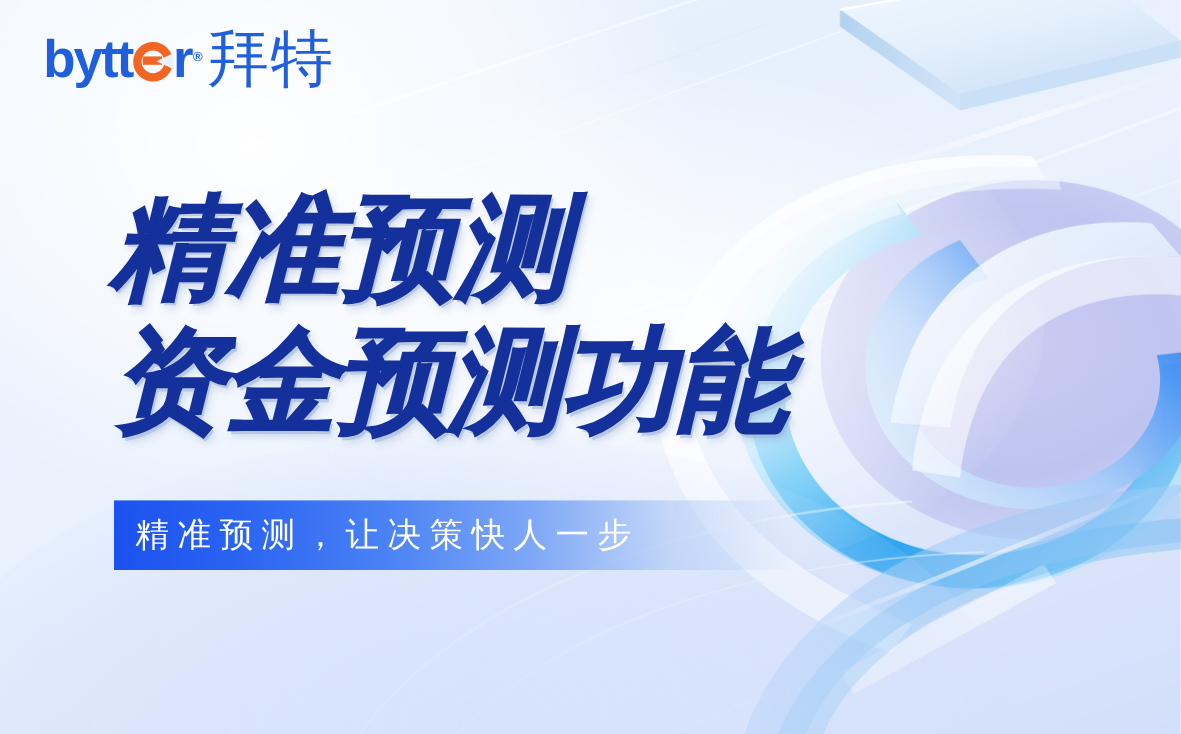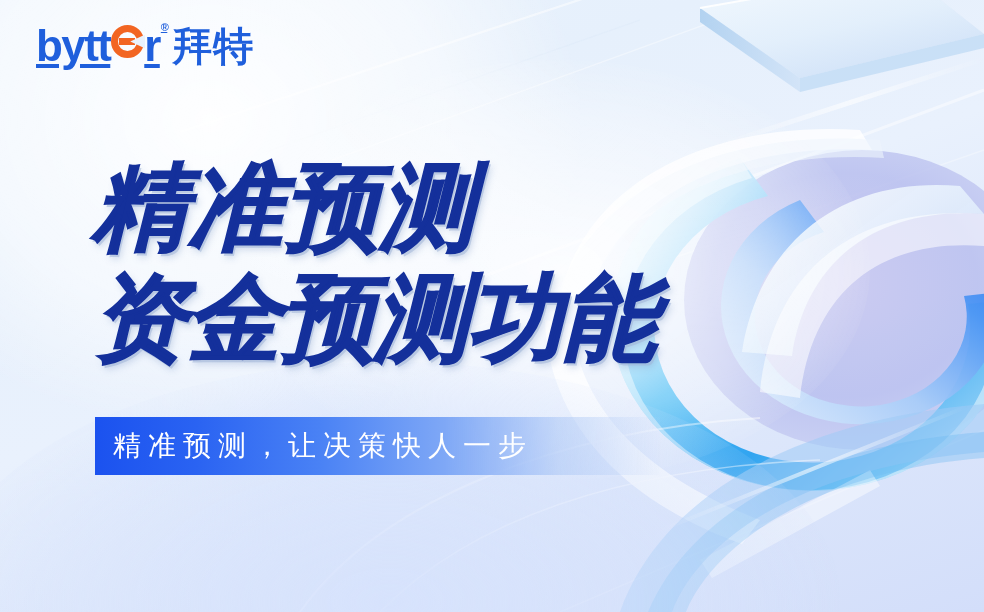--- a/index.html
+++ b/index.html
@@ -42,27 +42,26 @@
     position: absolute;
     left: 36px; top: 24px;
     display: flex;
     align-items: center;
     gap: 0px;
     z-index: 40;
   }
   .logo-word {
     position: relative;
     display: flex;
-    align-items: flex-start;
+    align-items: center;
     font-size: 44px;
     font-weight: 700;
     letter-spacing: -1.6px;
     color: #1f5fdc;
     line-height: 1;
-    text-decoration: underline;
   }
   .logo-byttr-a { color: #1f5fdc; }
   .logo-e-wrap {
     position: relative;
     display: inline-block;
     width: 33px; height: 33px;
     margin: 0 1px;
     transform: translateY(1px);
   }
   .logo-e-ring {
@@ -86,22 +85,22 @@
   }
   .logo-r { color: #1f5fdc; margin-left: -1px; }
   .logo-reg {
     font-size: 11px;
     color: #1f5fdc;
     transform: translateY(-2px);
     margin-left: 1px;
     margin-right: 5px;
   }
   .logo-cn {
-    font-size: 40px;
-    font-weight: 700;
+    font-size: 52px;
+    font-weight: 400;
     color: #1f5fdc;
     letter-spacing: 1px;
     line-height: 1;
     font-family: "DejaVu Sans", "Liberation Sans", sans-serif;
     text-align: center;
   }
 
   
   .headline {
     position: absolute;

